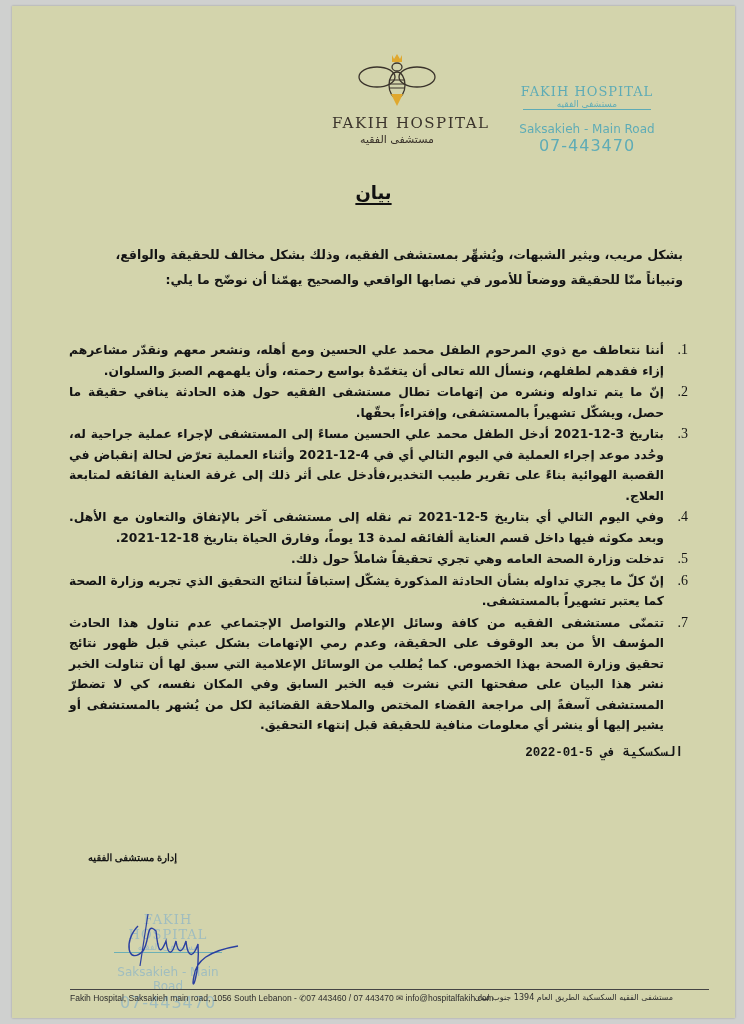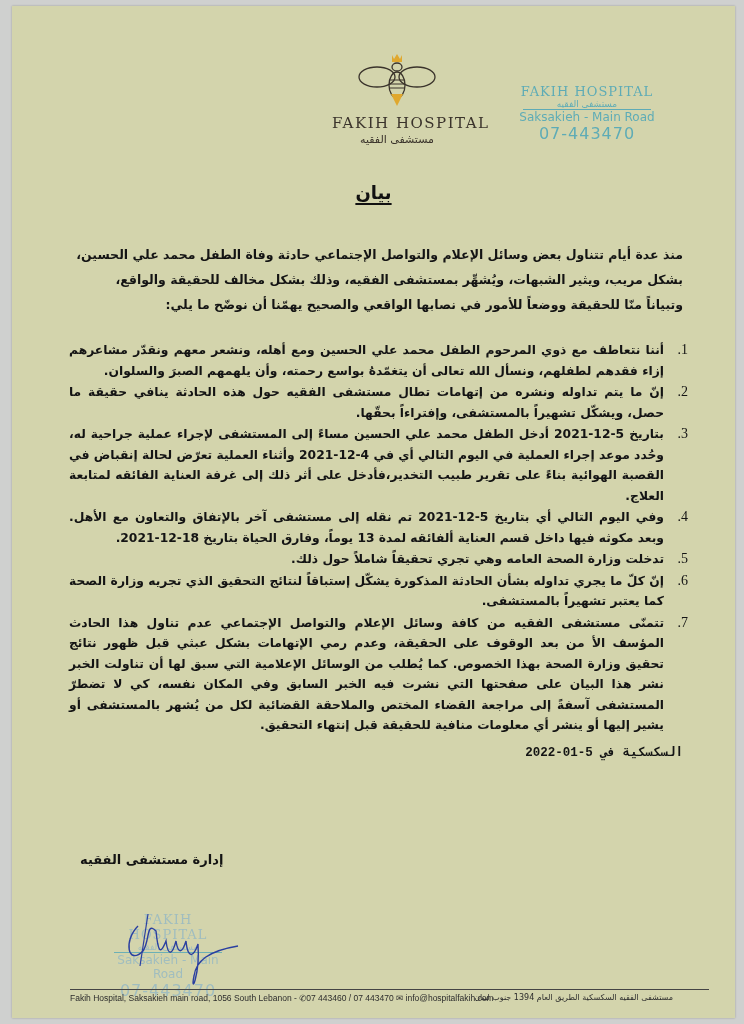--- a/index.html
+++ b/index.html
@@ -16,39 +16,39 @@
   }
   
   .logo { position: absolute; left: 320px; top: 46px; width: 130px; text-align: center; }
   .logo svg { display: block; margin: 0 auto; }
   .logo-en { font-family: "DejaVu Serif", serif; font-size: 15px; letter-spacing: 1.5px; color: #3a332b; margin-top: 2px; white-space: nowrap; }
   .logo-ar { font-family: "DejaVu Sans", sans-serif; font-size: 11px; color: #3a332b; letter-spacing: 3px; margin-top: 1px; }
   
   .stamp { position: absolute; left: 505px; top: 78px; width: 140px; text-align: center; color: #4aa5b8; opacity: .85; }
   .stamp-name { font-family: "DejaVu Serif", serif; font-size: 13px; letter-spacing: 1px; }
   .stamp-ar { font-size: 9px; letter-spacing: 4px; border-bottom: 1px solid #4aa5b8; margin: 0 6px; line-height: 10px; }
-  .stamp-addr { font-size: 12px; margin-top: 0; }
+  .stamp-addr { font-size: 12px; margin-top: 12px; }
   .stamp-phone { font-size: 16px; letter-spacing: 1px; }
   
   .title {
     position: absolute; left: 0; right: 0; top: 176px; text-align: center;
     font-size: 18px; font-weight: bold; color: #111; text-decoration: underline;
     text-decoration-thickness: 2px; text-underline-offset: 4px;
   }
   .body { position: absolute; left: 46px; right: 52px; direction: rtl; color: #141414; font-weight: bold; }
   .intro { top: 236px; font-size: 12.5px; line-height: 25px; }
   .intro p { margin: 0; }
   .items { top: 334px; right: 47px; left: 57px; font-size: 12.3px; line-height: 20.5px; }
   .item { display: flex; direction: rtl; margin-bottom: 1px; }
   .item .num { width: 24px; flex: none; font-family: "Liberation Serif", serif; font-size: 14px; font-weight: normal; }
   .item .txt { flex: 1; text-align: justify; text-align-last: right; }
   .closing { top: 737px; font-size: 12.5px; line-height: 20px; }
   .closing .date { font-family: Liberation Mono, monospace; }
   .closing p { margin: 0 0 22px 0; }
-  .mgmt { position: absolute; left: 68px; top: 846px; font-size: 13px; font-weight: bold; color: #141414; direction: rtl; }
+  .mgmt { position: absolute; left: 76px; top: 846px; font-size: 10px; font-weight: bold; color: #141414; direction: rtl; font-family: Liberation Serif, serif; }
   
   .stamp2 { position: absolute; left: 96px; top: 906px; width: 120px; text-align: center; color: #8fb6c6; opacity: .75; }
   .stamp2 .stamp-name { font-size: 13px; }
   .signature { position: absolute; left: 96px; top: 900px; }
   
   .footer-line { position: absolute; left: 58px; right: 26px; top: 983px; height: 1px; background: #444; }
   .footer { position: absolute; left: 58px; top: 987px; font-size: 8.5px; color: #2c2c2c; white-space: nowrap; font-family: "Liberation Sans", sans-serif; }
   .footer-ar { position: absolute; right: 62px; top: 987px; font-size: 8px; color: #2c2c2c; direction: rtl; white-space: nowrap; }
 </style>
 </head>
@@ -75,37 +75,36 @@
   <div class="stamp">
     <div class="stamp-name">FAKIH HOSPITAL</div>
     <div class="stamp-ar">مستشفى الفقيه</div>
     <div class="stamp-addr">Saksakieh - Main Road</div>
     <div class="stamp-phone">07-443470</div>
   </div>
 
   <div class="title">بيان</div>
 
   <div class="body intro">
-    <p>منذ عدة أيام تتناول بعض وسائل الإعلام والتواصل الإجتماعي حادثة وفاة الطفل محمد علي الحسين،</p>
     <p>بشكل مريب، ويثير الشبهات، ويُشهِّر بمستشفى الفقيه، وذلك بشكل مخالف للحقيقة والواقع،</p>
     <p>وتبياناً منّا للحقيقة ووضعاً للأمور في نصابها الواقعي والصحيح يهمّنا أن نوضّح ما يلي:</p>
   </div>
 
   <div class="body items">
     <div class="item">
         <span class="num">1.</span>
         <span class="txt">أننا نتعاطف مع ذوي المرحوم الطفل محمد علي الحسين ومع أهله، ونشعر معهم ونقدّر مشاعرهم إزاء فقدهم لطفلهم، ونسأل الله تعالى أن يتغمّدهُ بواسع رحمته، وأن يلهمهم الصبرَ والسلوان.</span>
       </div>
     <div class="item">
         <span class="num">2.</span>
         <span class="txt">إنّ ما يتم تداوله ونشره من إتهامات تطال مستشفى الفقيه حول هذه الحادثة ينافي حقيقة ما حصل، ويشكّل تشهيراً بالمستشفى، وإفتراءاً بحقّها.</span>
       </div>
     <div class="item">
         <span class="num">3.</span>
-        <span class="txt">بتاريخ 5-12-2021 أدخل الطفل محمد علي الحسين مساءً إلى المستشفى لإجراء عملية جراحية له، وحُدد موعد إجراء العملية في اليوم التالي أي في 4-12-2021 وأثناء العملية تعرّض لحالة إنقباض في القصبة الهوائية بناءً على تقرير طبيب التخدير،فأدخل على أثر ذلك إلى غرفة العناية الفائقه لمتابعة العلاج.</span>
+        <span class="txt">بتاريخ 3-12-2021 أدخل الطفل محمد علي الحسين مساءً إلى المستشفى لإجراء عملية جراحية له، وحُدد موعد إجراء العملية في اليوم التالي أي في 4-12-2021 وأثناء العملية تعرّض لحالة إنقباض في القصبة الهوائية بناءً على تقرير طبيب التخدير،فأدخل على أثر ذلك إلى غرفة العناية الفائقه لمتابعة العلاج.</span>
       </div>
     <div class="item">
         <span class="num">4.</span>
         <span class="txt">وفي اليوم التالي أي بتاريخ 5-12-2021 تم نقله إلى مستشفى آخر بالإتفاق والتعاون مع الأهل. وبعد مكوثه فيها داخل قسم العناية ألفائقه لمدة 13 يوماً، وفارق الحياة بتاريخ 18-12-2021.</span>
       </div>
     <div class="item">
         <span class="num">5.</span>
         <span class="txt">تدخلت وزارة الصحة العامه وهي تجري تحقيقاً شاملاً حول ذلك.</span>
       </div>
     <div class="item">

